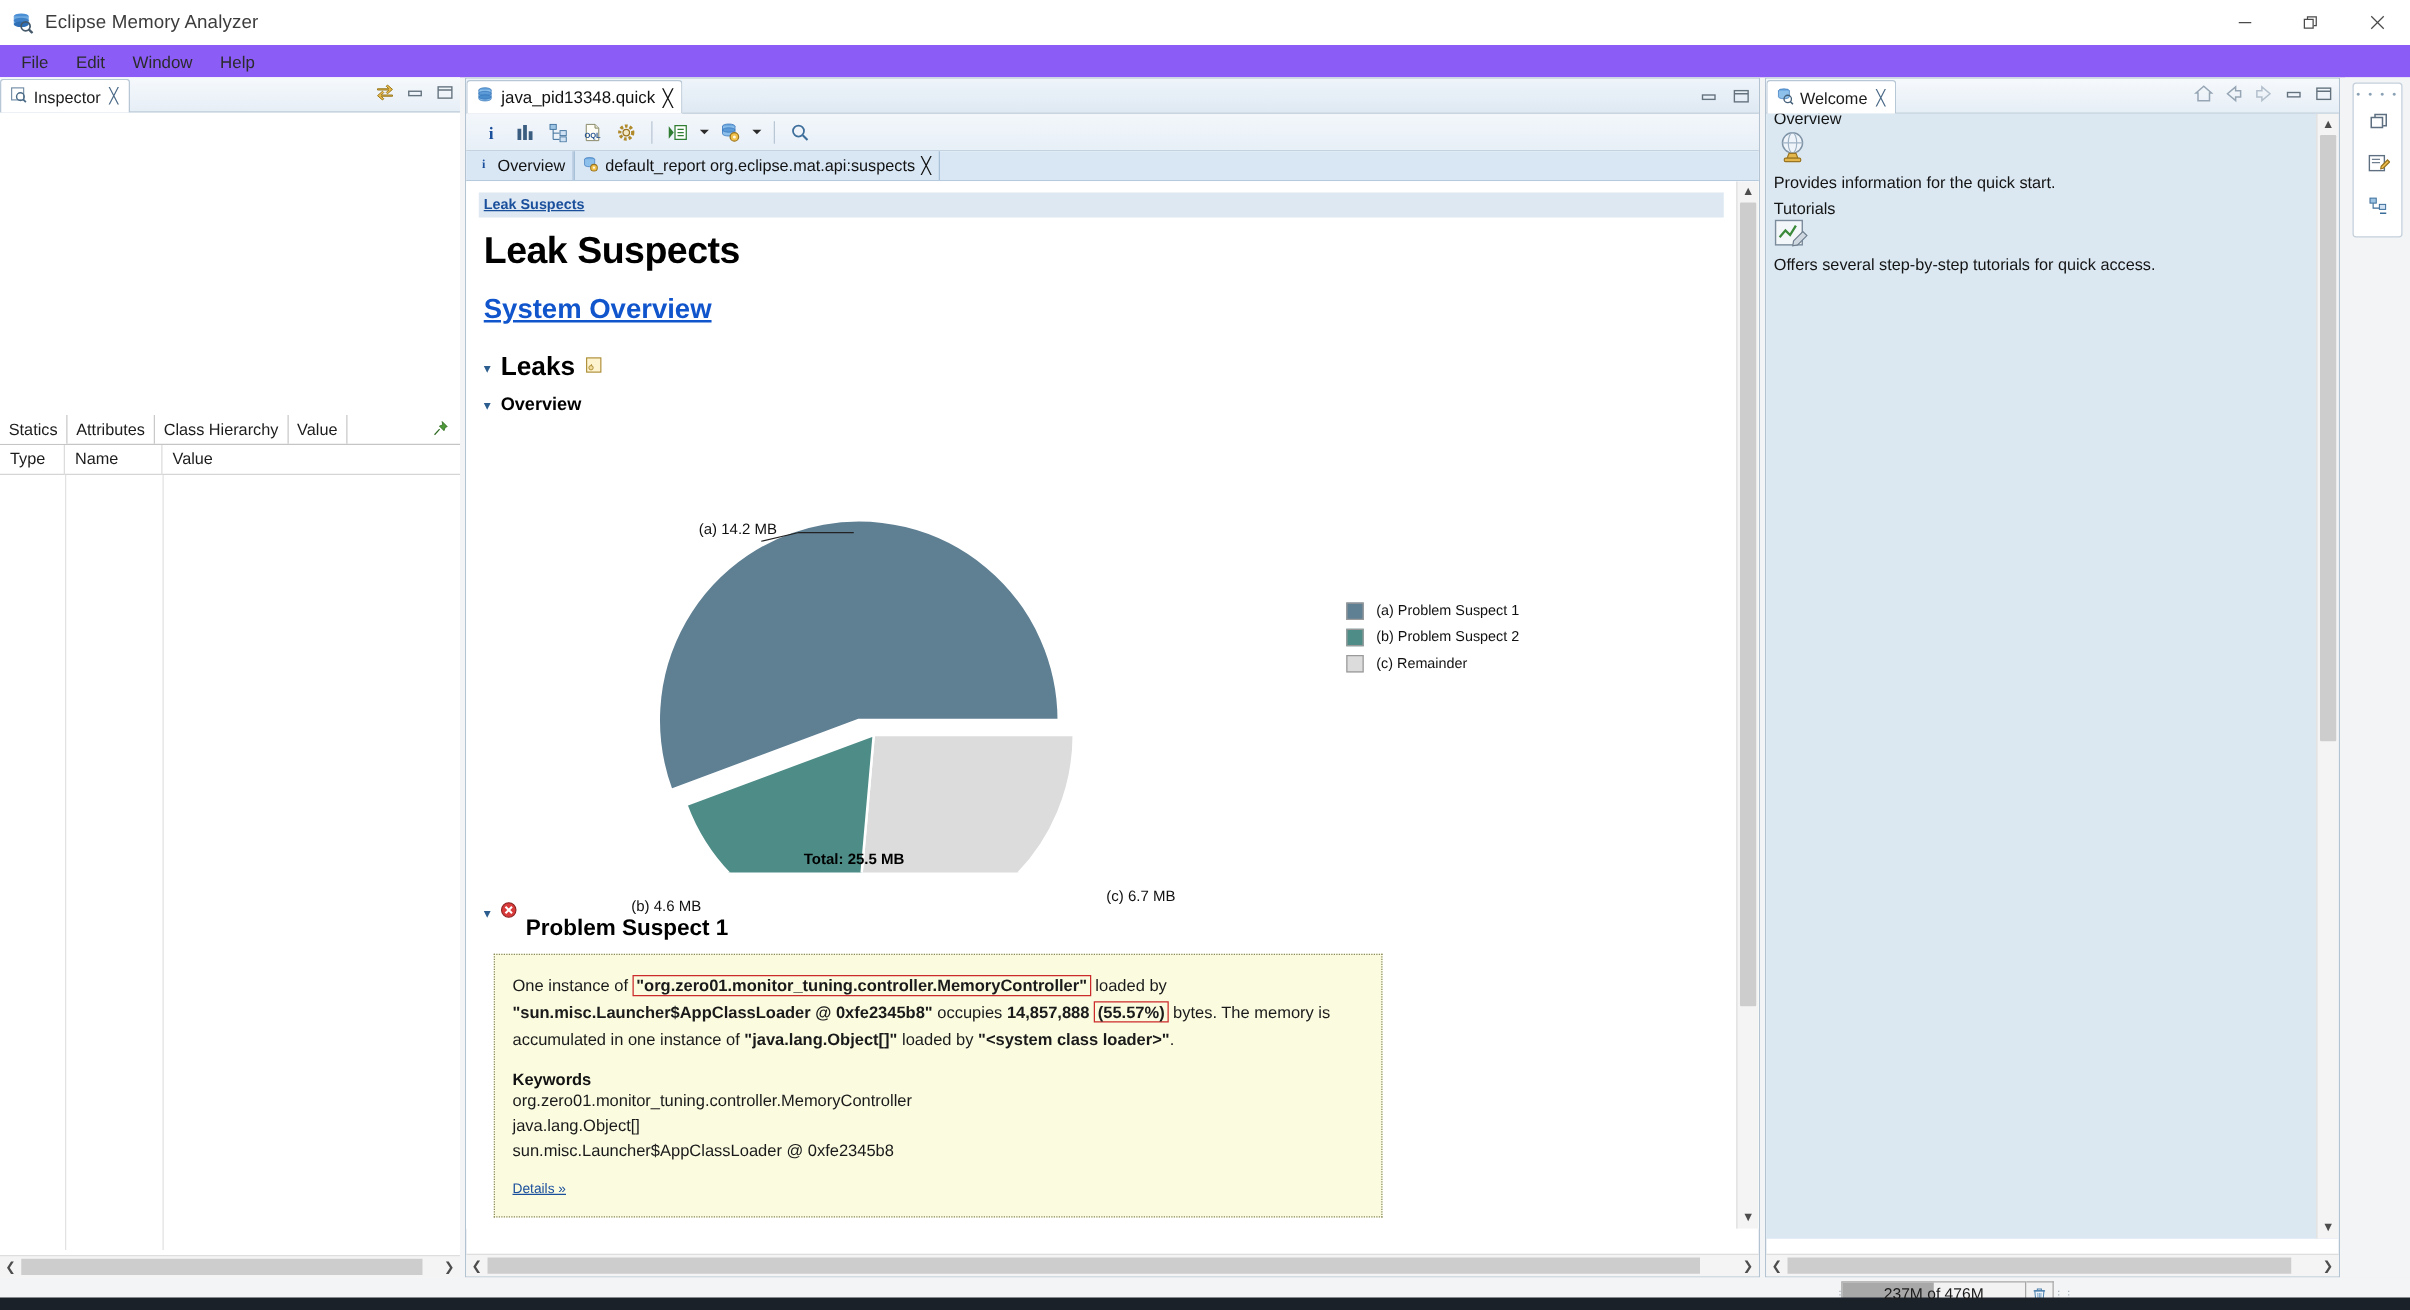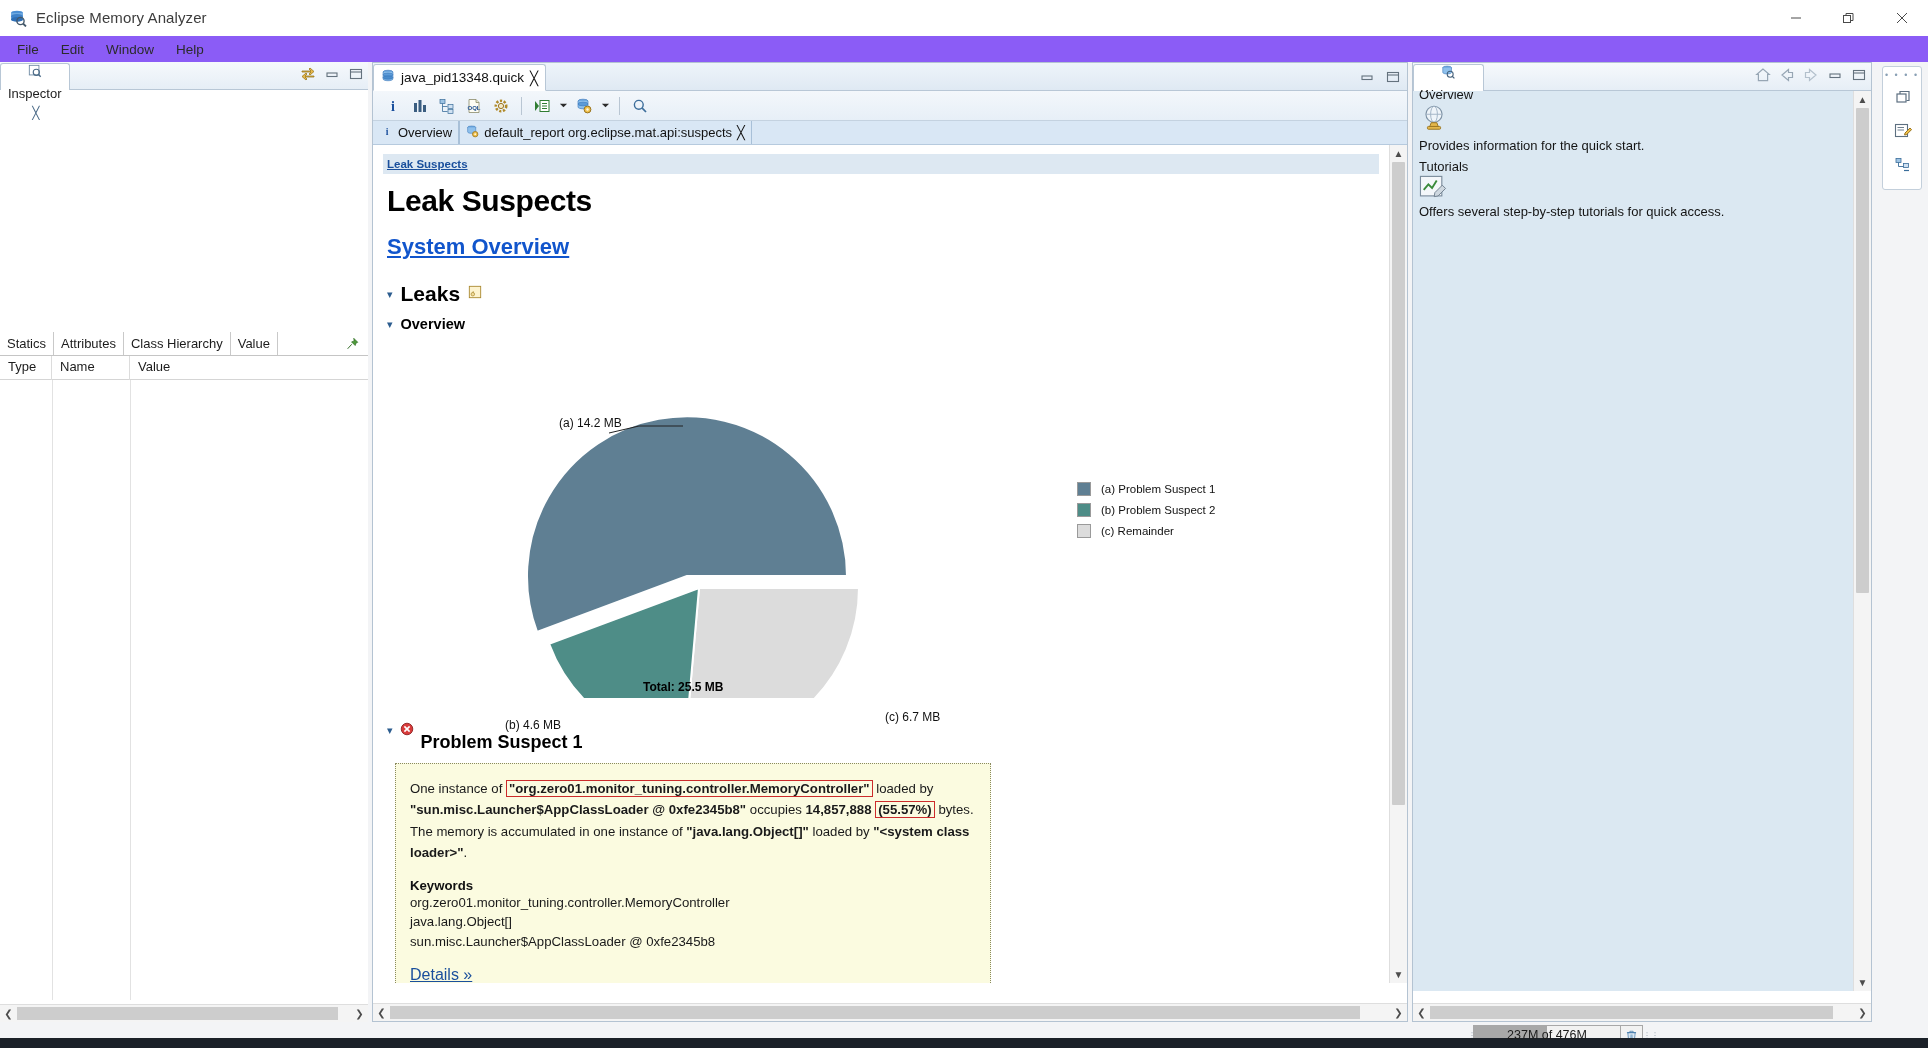--- a/index.html
+++ b/index.html
@@ -72,21 +72,21 @@
     border-bottom: 1px solid #b8c7d6;
     display: flex; align-items: flex-end;
   }
   .part-tab {
     height: 27px; display: flex; align-items: center;
     padding: 0 8px 0 7px; gap: 5px;
     background: #ffffff;
     border: 1px solid #b8c7d6; border-bottom: none;
     border-radius: 3px 3px 0 0;
     font-size: 13px; color: #1c1c1c;
-    position: relative; top: 1px; flex-direction: column;
+    position: relative; top: 1px;
   }
   .part-tab .tabclose {
     font-size: 12px; color: #4b6a87; margin-left: 2px;
   }
   .part-toolicons {
     position: absolute; right: 4px; top: 4px;
     display: flex; align-items: center; gap: 8px;
   }
   .tool-ico { width: 16px; height: 16px; display:block; }
 
@@ -253,41 +253,41 @@
   .legend-label { font-size: 11.5px; color: #111; white-space: nowrap; }
   .pie-total {
     position: absolute; left: 256px; top: 342px;
     font-size: 12px; font-weight: bold; color: #000;
   }
   .pie-cb { position: absolute; font-size: 12px; color: #111; white-space: nowrap; }
 
   
   .suspect-card {
     margin: 0 0 10px 8px;
-    width: 596px;
+    width: 711px;
     background: #fbfbe0;
     border: 1px dotted #8a8a5e;
     padding: 14px 16px 14px 14px;
   }
   .suspect-text {
     font-size: 13.2px; color: #1a1a1a; line-height: 1.62;
   }
   .suspect-text b { font-weight: bold; }
   .hl-box {
     border: 1px solid #cc2b2b;
     padding: 0 2px; font-weight: bold;
   }
   .kw-head {
     font-size: 13.2px; font-weight: bold; color: #111;
     margin-top: 14px;
   }
   .kw-line { font-size: 13.2px; color: #1a1a1a; line-height: 1.5; }
   a.details-link {
     display: inline-block; margin-top: 14px;
-    font-size: 16px; color: #1a4f9c; text-decoration: underline;
+    font-size: 11px; color: #1a4f9c; text-decoration: underline;
   }
 
   
   .vscroll {
     position: absolute; right: 0; top: 0; width: 18px; bottom: 0;
     background: #f4f4f4; border-left: 1px solid #dedede;
   }
   .vscroll .arrow {
     height: 17px; display: flex; align-items: center; justify-content: center;
     color: #4d4d4d; font-size: 10px;

